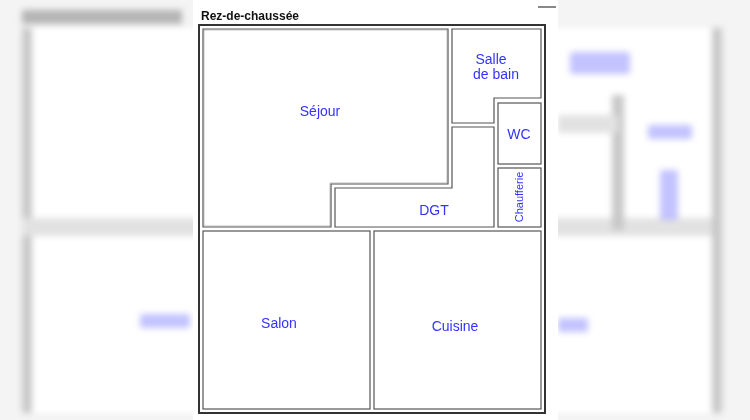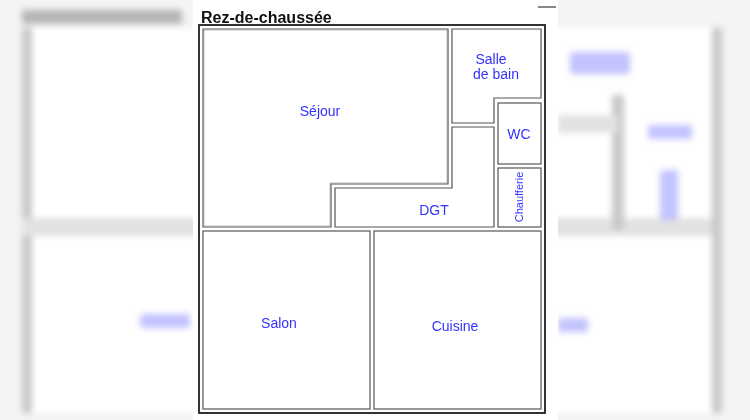--- a/index.html
+++ b/index.html
@@ -3,21 +3,21 @@
 <meta charset="utf-8">
 <style>
   html, body { margin: 0; padding: 0; }
   body { width: 750px; height: 420px; background: #f4f4f4; position: relative; overflow: hidden; font-family: "Liberation Sans", sans-serif; }
   .bg-blur { position: absolute; inset: 0; filter: blur(3px); }
   .bg-title { position: absolute; left: 22px; top: 10px; width: 160px; height: 14px; background: #9a9a9a; opacity: .7; }
   .bg-panel { position: absolute; background: #fff; }
   .bg-wall { position: absolute; background: #c8c8c8; }
   .bg-text { position: absolute; background: #b4b4ff; opacity: .8; border-radius: 2px; }
   .card { position: absolute; left: 193px; top: 0; width: 365px; height: 420px; background: #fff; }
-  .card-title { position: absolute; left: 8px; top: 9px; font-size: 16px; font-weight: bold; color: #111; }
+  .card-title { position: absolute; left: 8px; top: 9px; font-size: 12px; font-weight: bold; color: #111; }
   .minimize { position: absolute; left: 345px; top: 6px; width: 18px; height: 2px; background: #888; }
   svg.plan { position: absolute; left: 0; top: 0; }
   .label { fill: #3333ff; font-family: "Liberation Sans", sans-serif; font-size: 14px; }
 </style>
 </head>
 <body>
 
 <div class="bg-blur">
   <div class="bg-title"></div>
   <div class="bg-panel" style="left:22px;top:28px;width:700px;height:385px;"></div>

